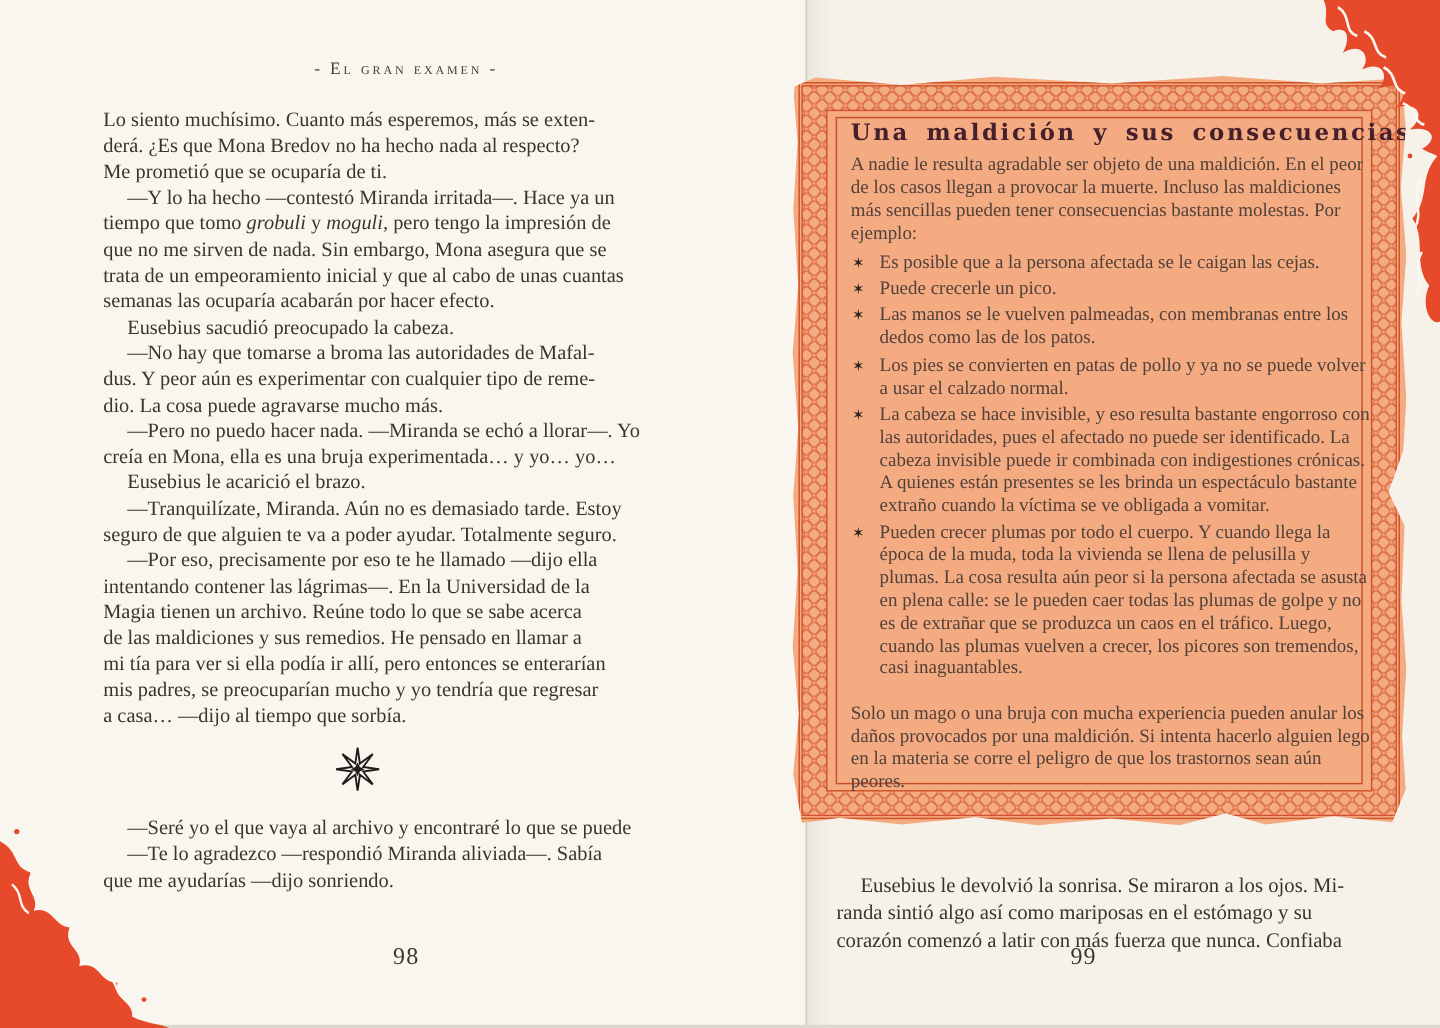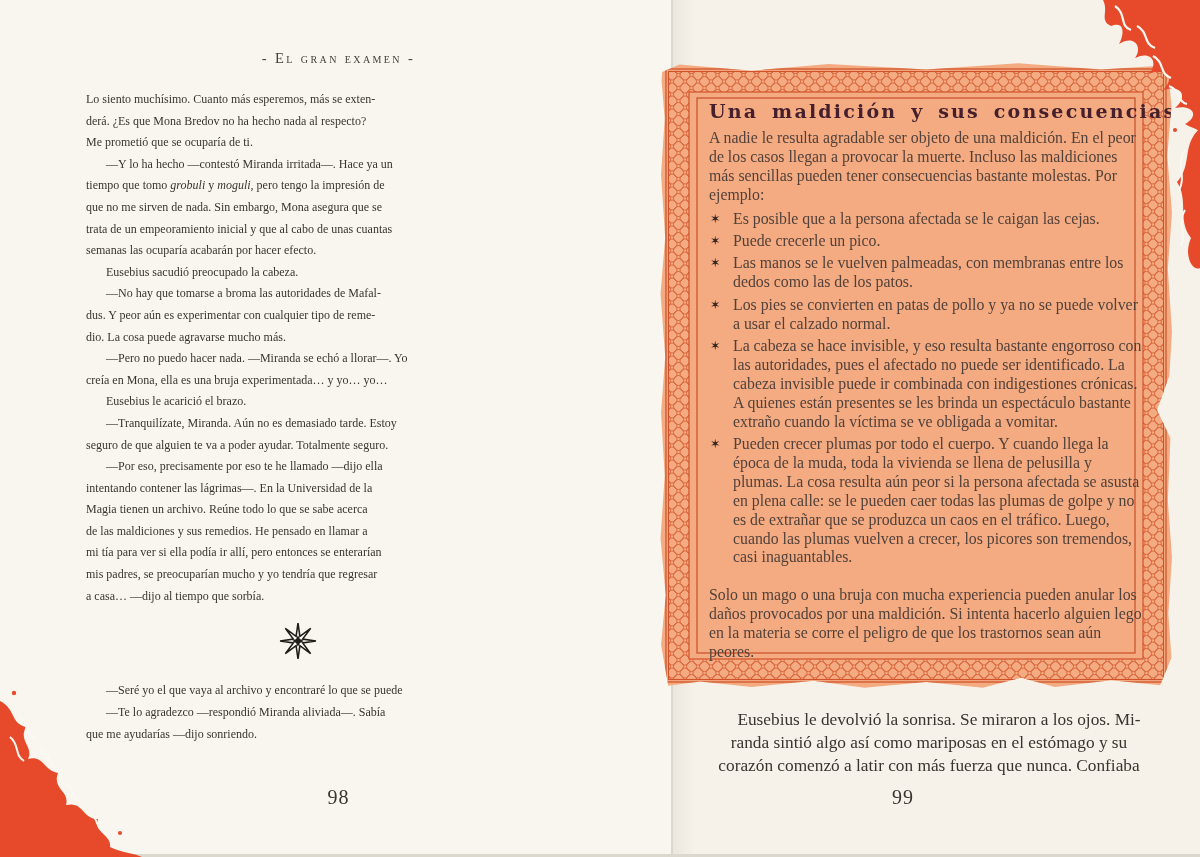--- a/index.html
+++ b/index.html
@@ -7,24 +7,24 @@
           font-family:"Liberation Serif","DejaVu Serif",serif;color:#3a342e;}
   .page-left{position:absolute;left:0;top:0;width:672px;height:857px;background:#f9f6f0;}
   .page-right{position:absolute;left:672px;top:0;width:528px;height:857px;background:#f6f2ea;}
   .gutter{position:absolute;left:671px;top:0;width:2px;height:857px;background:#d3cec2;opacity:.75;}
   .gutter-shadow{position:absolute;left:673px;top:0;width:22px;height:857px;
                  background:linear-gradient(to right,rgba(90,80,60,.07),rgba(90,80,60,0));}
   .bottom-edge{position:absolute;left:0;bottom:0;width:1200px;height:3px;background:#dcd8cd;}
 
   .chapter-header{position:absolute;left:86px;top:50px;width:505px;text-align:center;
                   font-variant:small-caps;letter-spacing:2.4px;font-size:14.5px;color:#46403a;}
-  .body-block{position:absolute;font-size:12px;line-height:21.6px;}
+  .body-block{position:absolute;font-size:17px;line-height:21.6px;}
   #left-para1{left:86px;top:89px;width:508px;}
   #left-para2{left:86px;top:679px;width:508px;line-height:22.2px;}
-  #right-para{left:697px;top:708px;width:464px;font-size:17.3px;line-height:23.2px;text-align:center;}
+  #right-para{left:697px;top:726px;width:464px;font-size:17.3px;line-height:23.2px;}
   .line{white-space:nowrap;}
   .line.ind{text-indent:20px;}
   .line i{font-style:italic;}
 
   .page-number{position:absolute;top:786px;text-align:center;font-size:20px;letter-spacing:1px;color:#3a342e;}
   #pn-left{left:86px;width:505px;}
   #pn-right{left:697px;width:412px;}
 
   .star-ornament{position:absolute;left:279px;top:622px;width:38px;height:38px;}
 

